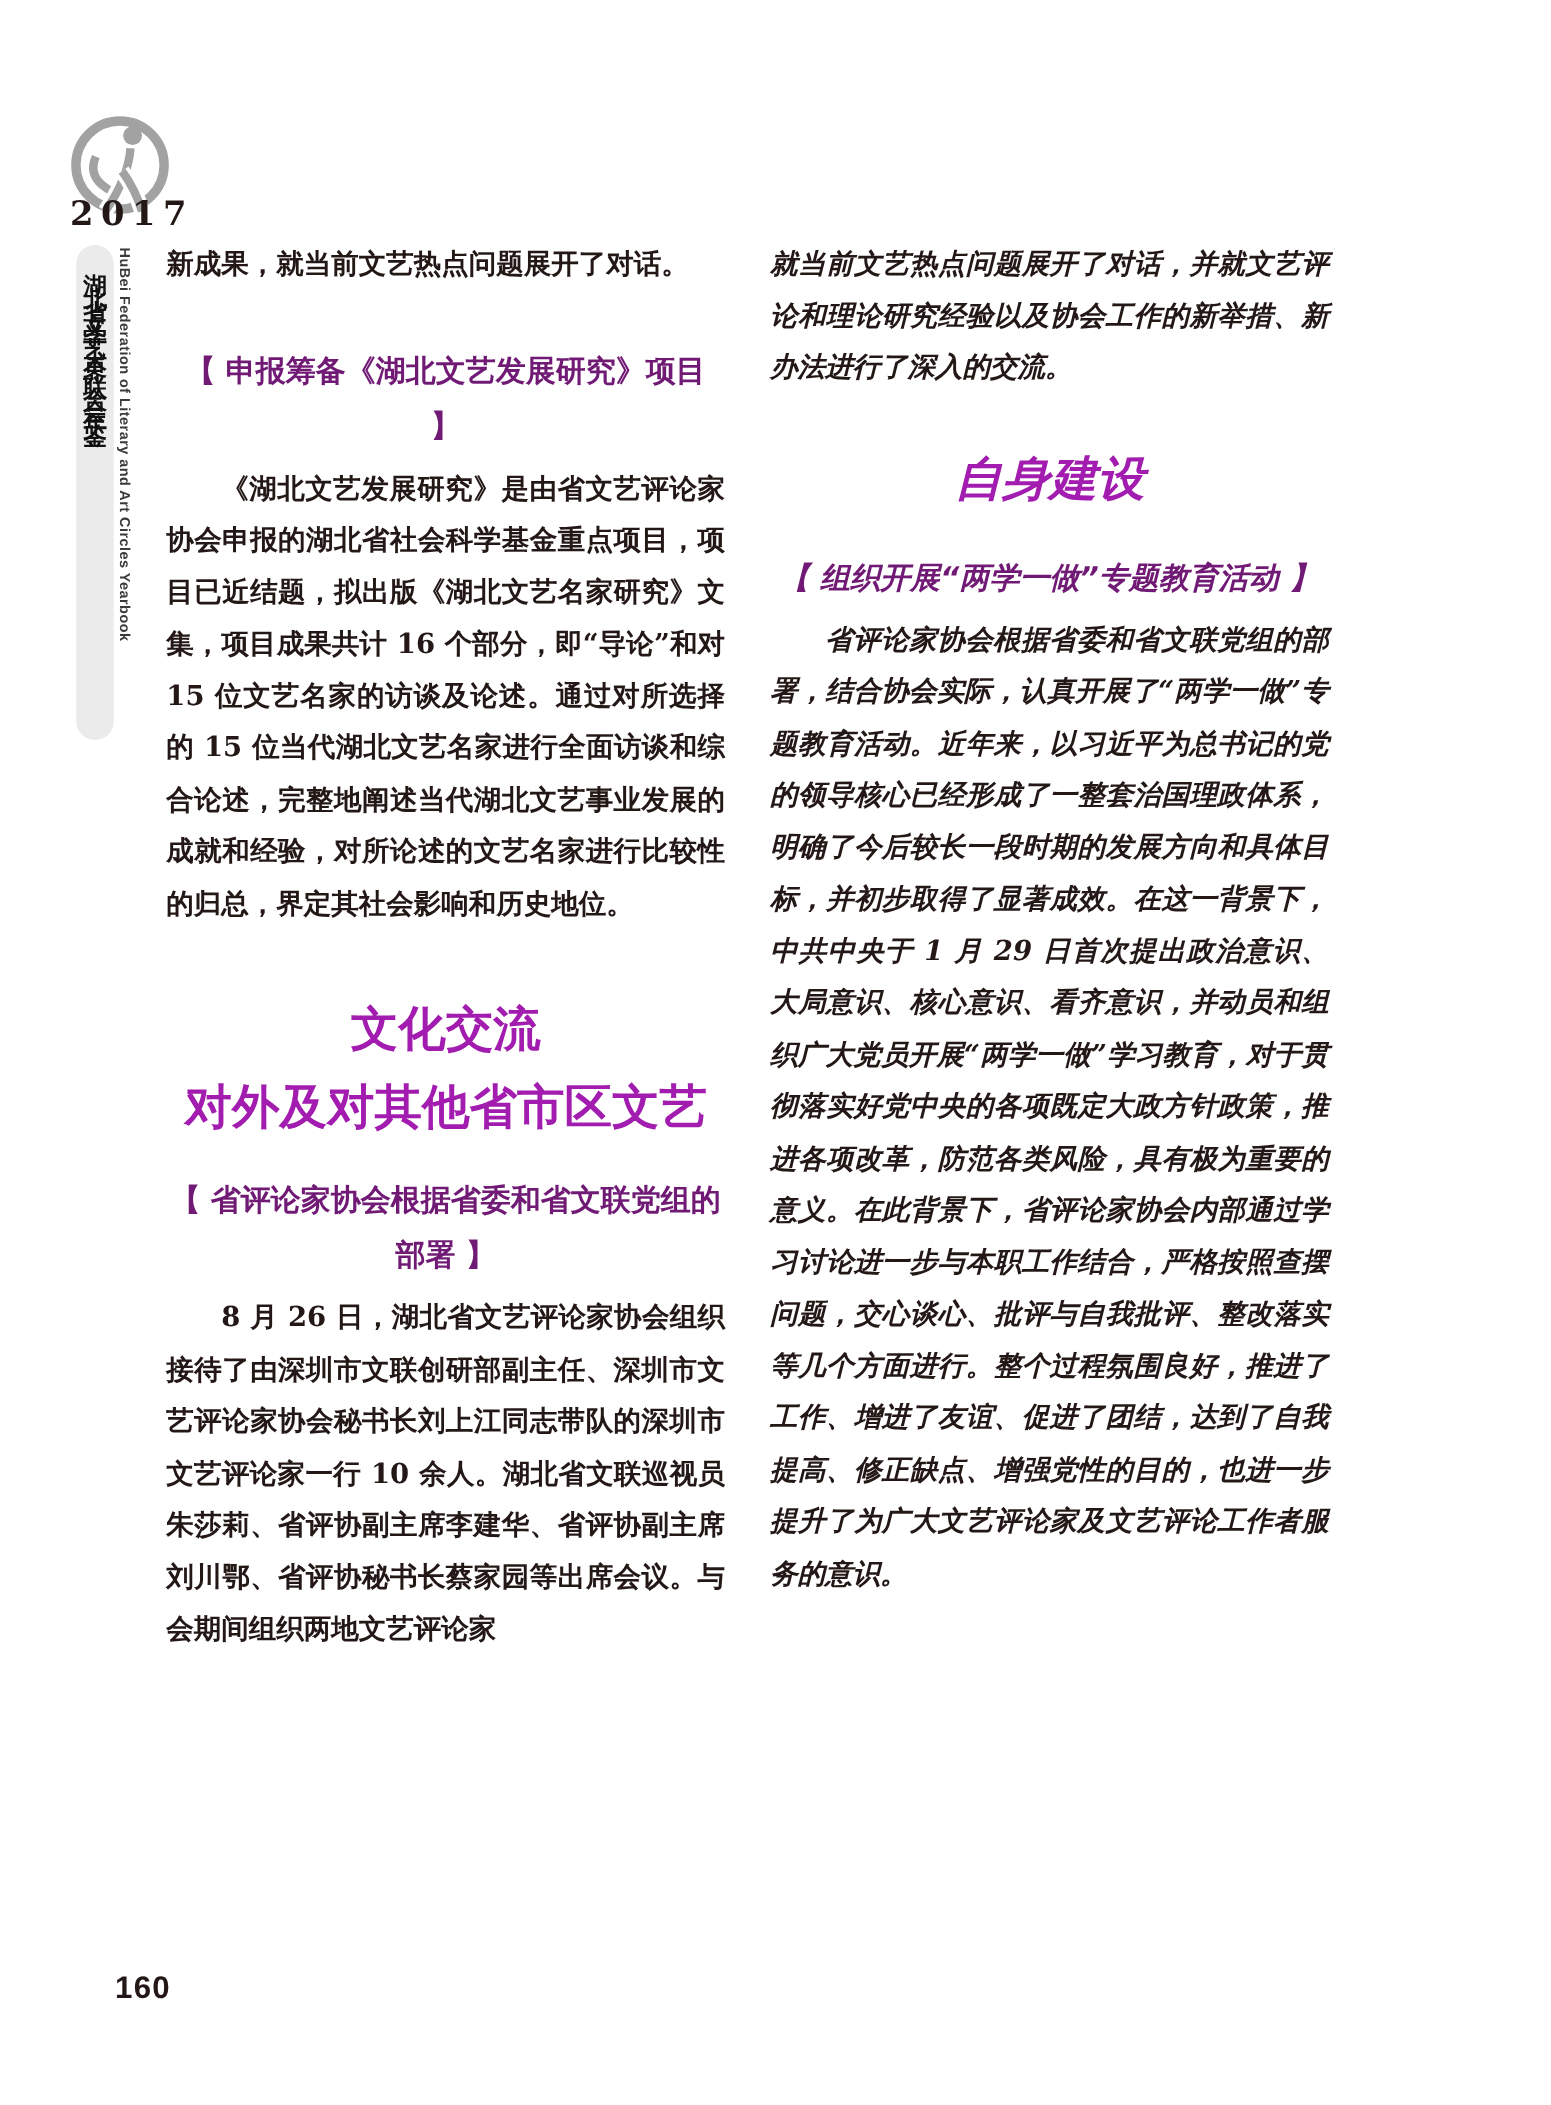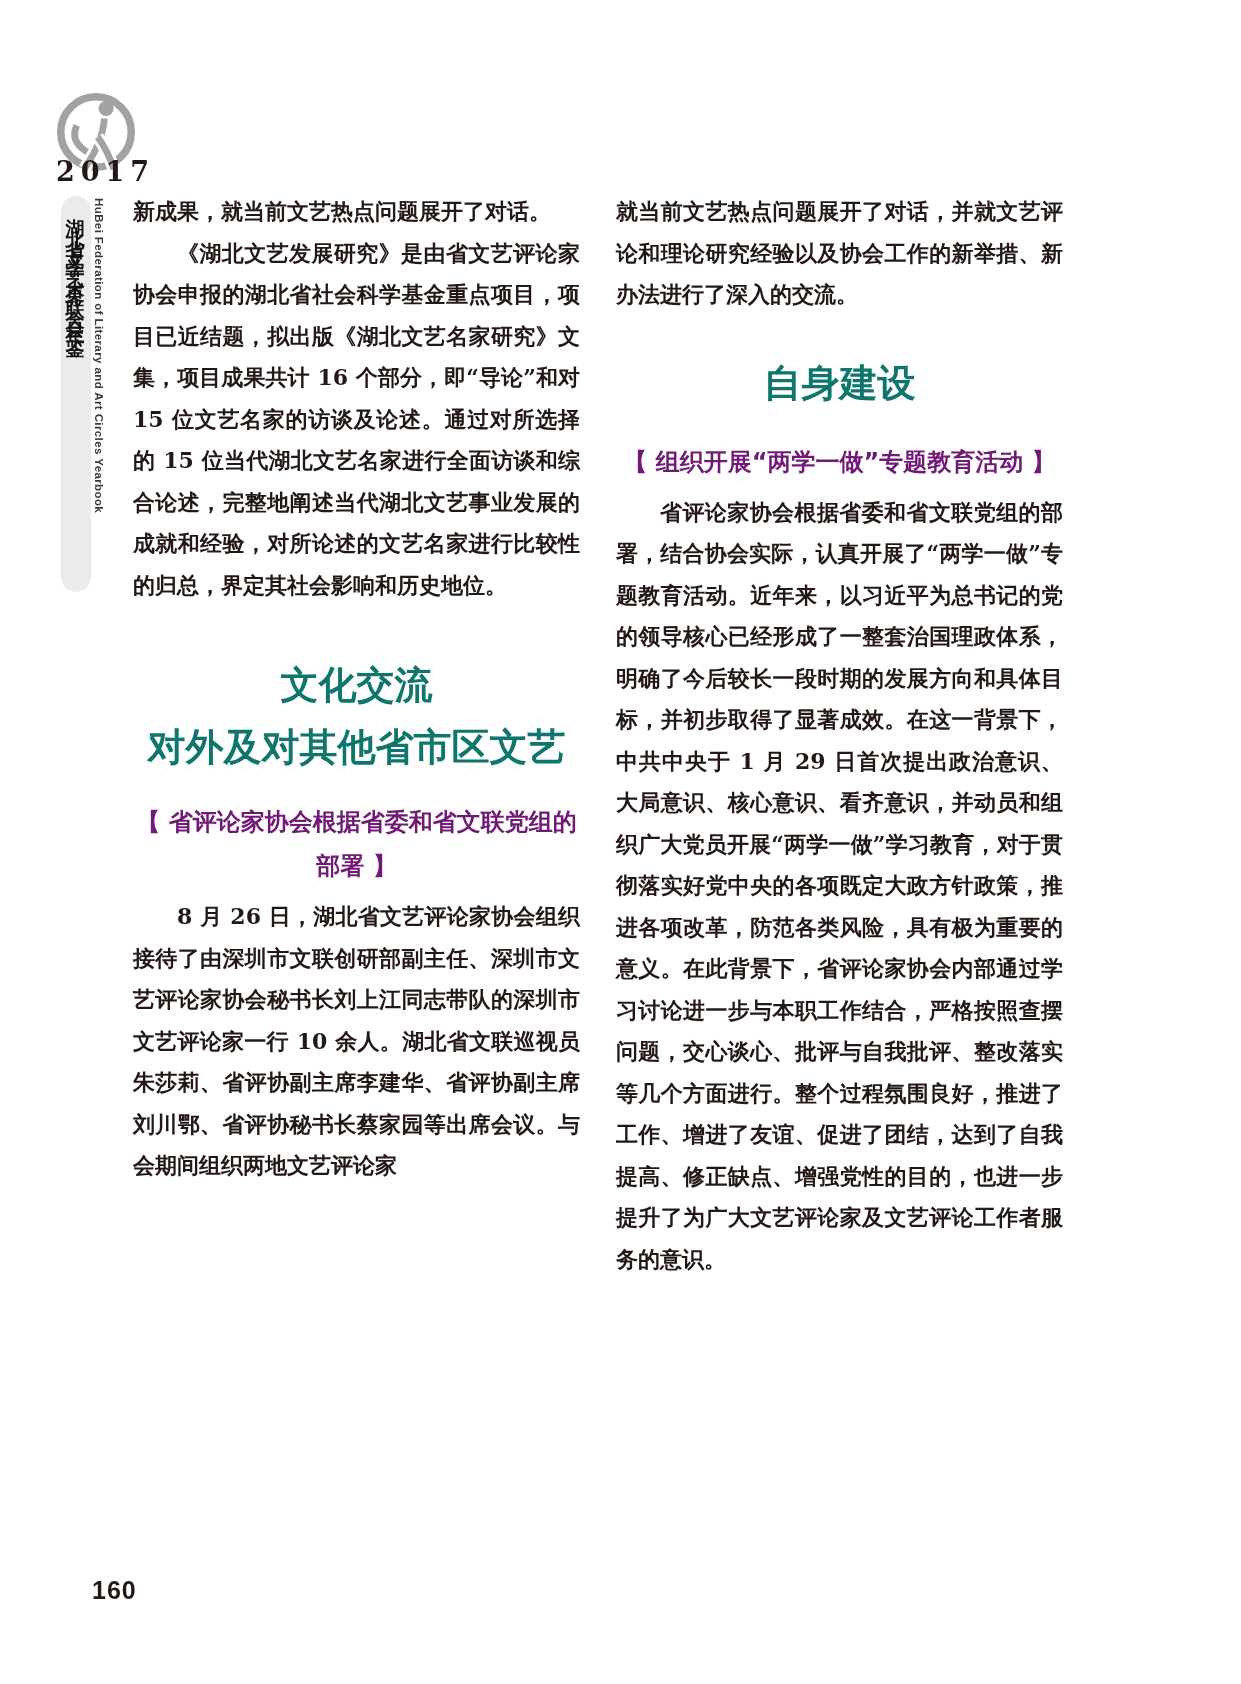--- a/index.html
+++ b/index.html
@@ -38,34 +38,34 @@
     color:#3a3a3a;white-space:nowrap;
   }
   
   .col{
     position:absolute;top:191px;width:447px;
     font-size:22px;line-height:41.5px;
     text-align:justify;text-justify:inter-ideograph;
     font-weight:600;
   }
   .col-left{left:133px;}
-  .col-right{left:616px;}
+  .col-right{left:616px;font-style:italic;}
   .col p{margin:0;}
   .indent{text-indent:2em;}
   .entry-title{
     font-family:"DejaVu Sans", sans-serif;
     font-weight:900;font-size:24px;line-height:44px;
     text-align:center;color:#701a75;
   }
   .mt-entry{margin-top:42px;}
   .mb-sm{margin-bottom:8px;}
   .section-heading{
     font-family:"DejaVu Sans", sans-serif;
     font-weight:900;font-size:38px;line-height:62px;
-    text-align:center;color:#0f766e;
+    text-align:center;color:#a21caf;
   }
   .sh-left{margin:48px 0 22px 0;}
   .sh-right{margin:42px 0 32px 0;line-height:50px;}
   .entry2-title{margin-top:12px;margin-bottom:8px;}
   
   .pagenum{
     position:absolute;left:92px;top:1576px;
     font-family:"Liberation Sans", sans-serif;
     font-weight:bold;font-size:25px;color:#231815;letter-spacing:1px;
   }
@@ -90,20 +90,21 @@
   <div class="year">2017</div>
 
   <div class="strip">
     <span class="strip-text">湖北省文学艺术界联合会年鉴</span>
   </div>
   <div class="strip-en">HuBei Federation of Literary and Art Circles Yearbook</div>
 
   <div class="col col-left">
     <p>新成果，就当前文艺热点问题展开了对话。</p>
 
+    <div class="entry-title mt-entry mb-sm">【 申报筹备《湖北文艺发展研究》项目 】</div>
     <p class="indent">《湖北文艺发展研究》是由省文艺评论家协会申报的湖北省社会科学基金重点项目，项目已近结题，拟出版《湖北文艺名家研究》文集，项目成果共计 16 个部分，即“导论”和对 15 位文艺名家的访谈及论述。通过对所选择的 15 位当代湖北文艺名家进行全面访谈和综合论述，完整地阐述当代湖北文艺事业发展的成就和经验，对所论述的文艺名家进行比较性的归总，界定其社会影响和历史地位。</p>
 
     <div class="section-heading sh-left">
       <div>文化交流</div>
       <div>对外及对其他省市区文艺</div>
     </div>
 
     <div class="entry-title entry2-title">【 省评论家协会根据省委和省文联党组的部署 】</div>
     <p class="indent">8 月 26 日，湖北省文艺评论家协会组织接待了由深圳市文联创研部副主任、深圳市文艺评论家协会秘书长刘上江同志带队的深圳市文艺评论家一行 10 余人。湖北省文联巡视员朱莎莉、省评协副主席李建华、省评协副主席刘川鄂、省评协秘书长蔡家园等出席会议。与会期间组织两地文艺评论家</p>
   </div>

